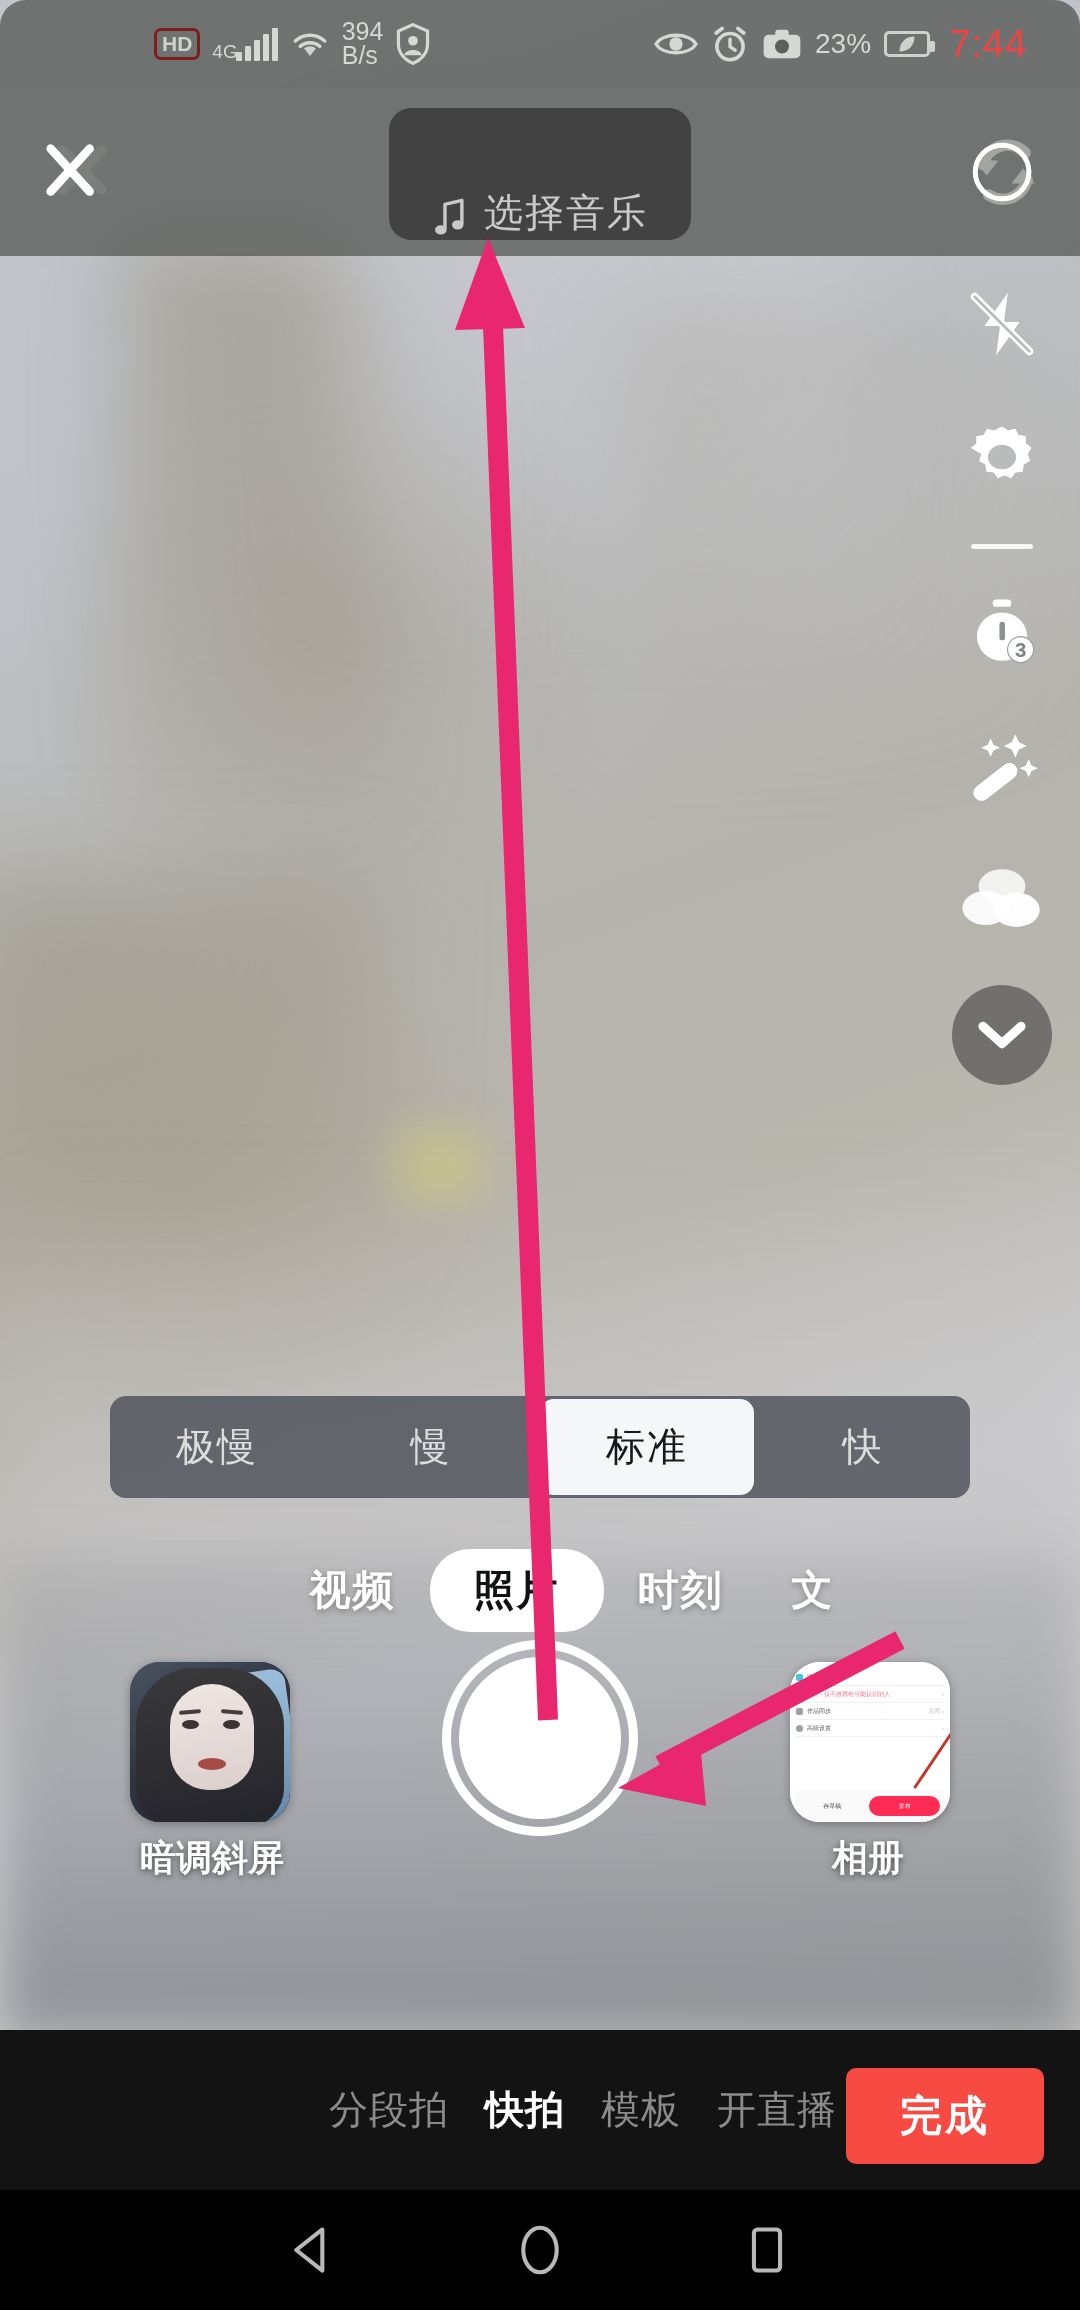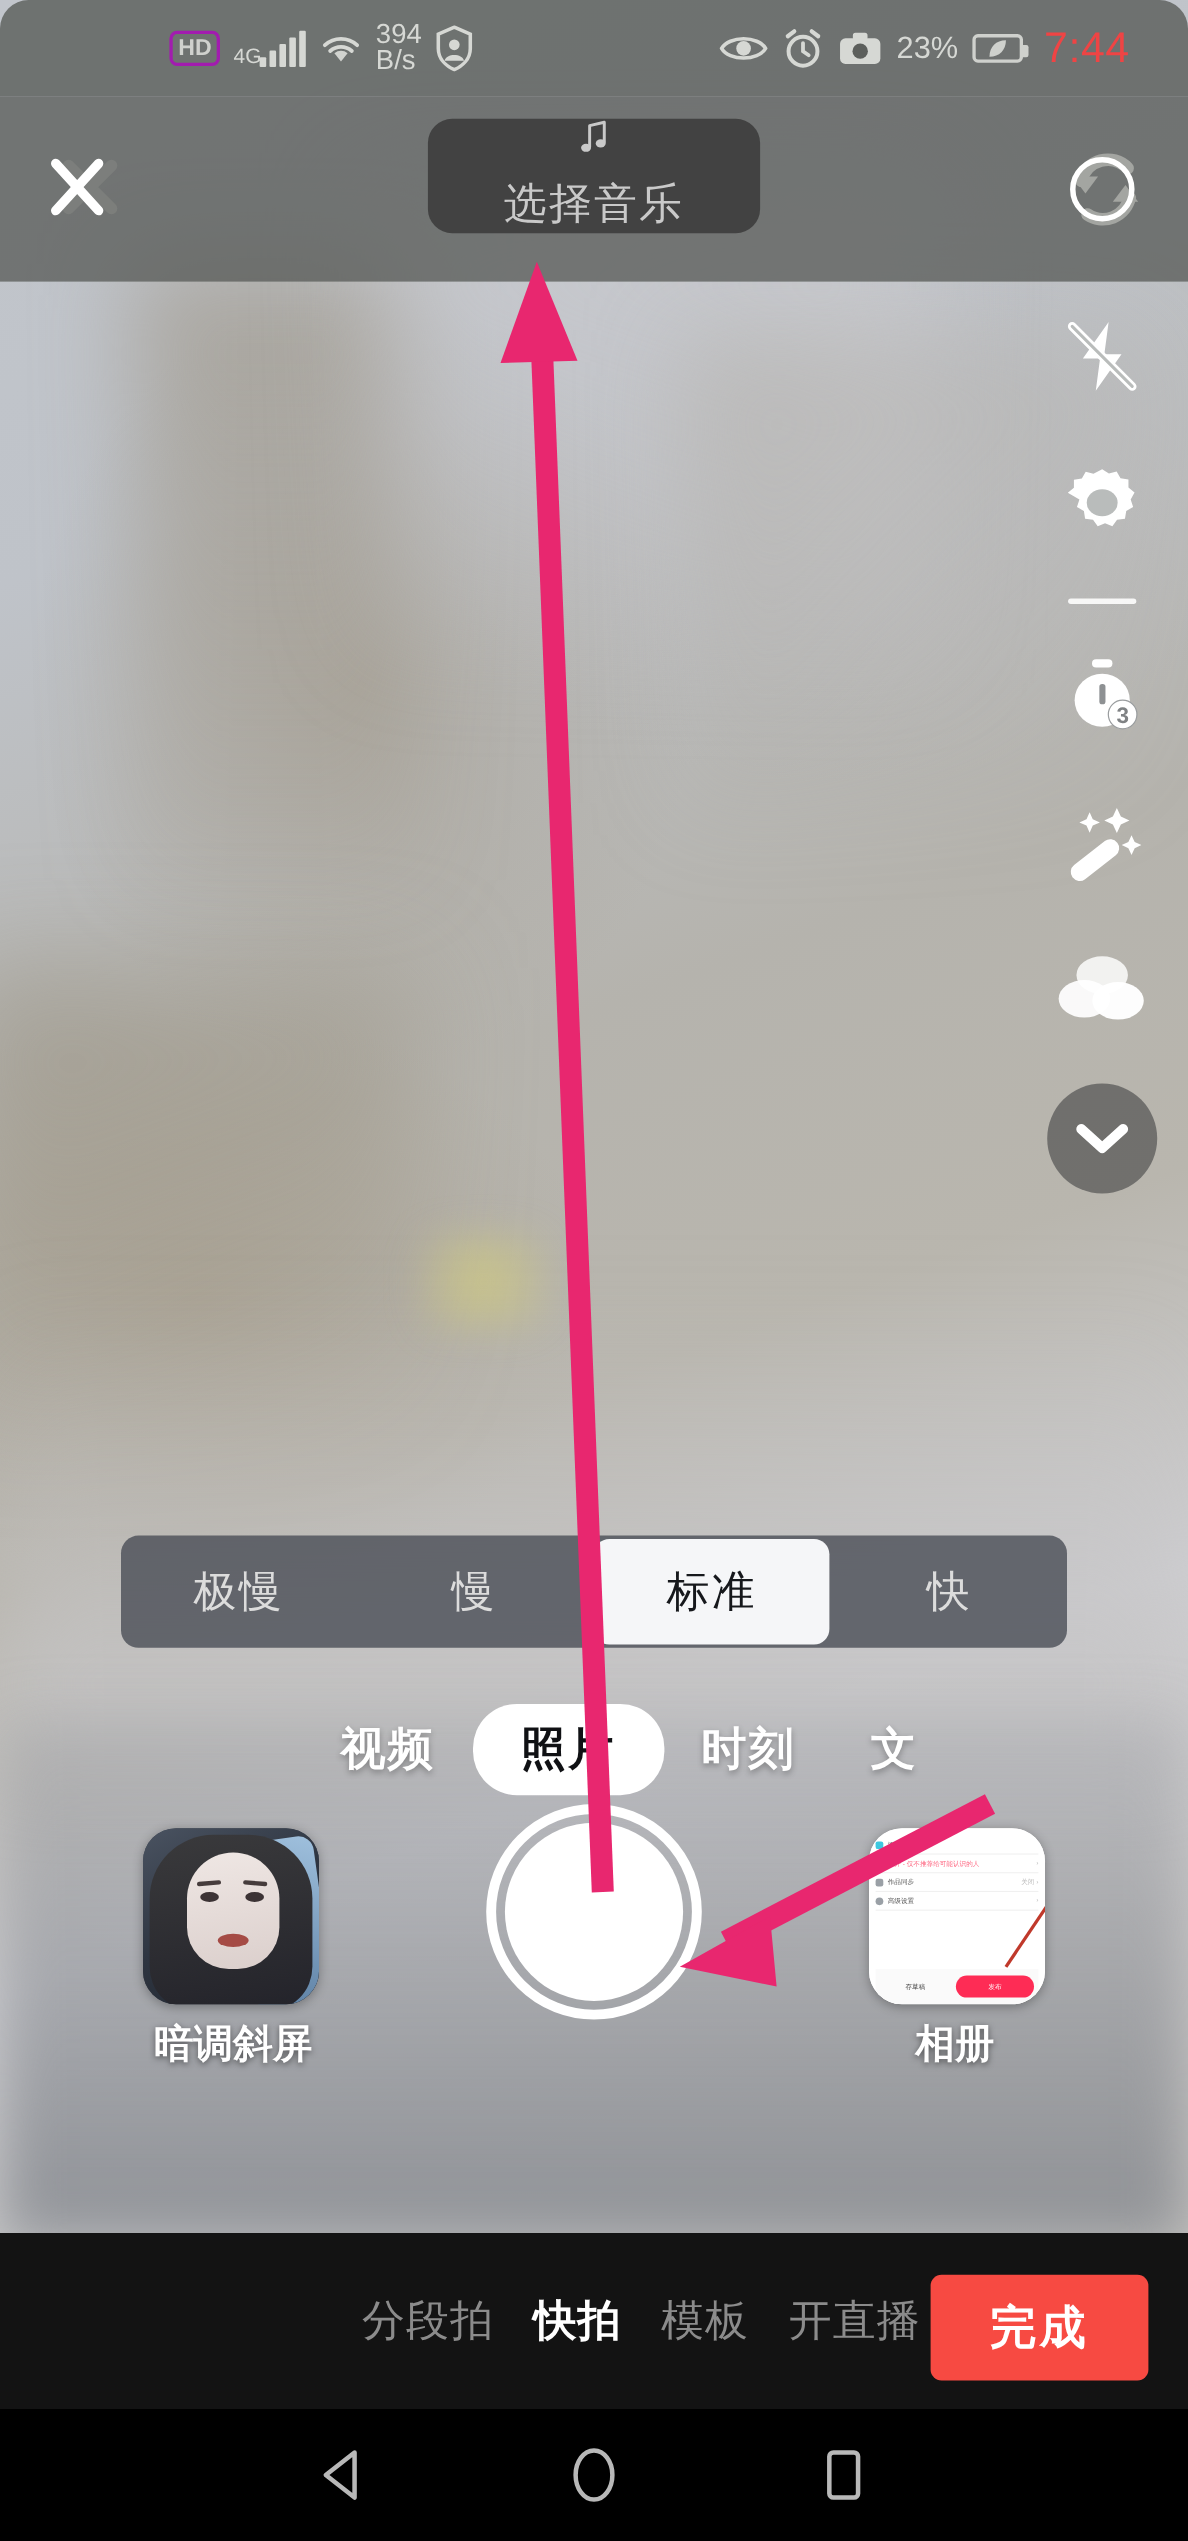--- a/index.html
+++ b/index.html
@@ -55,21 +55,21 @@
     position:absolute; left:0; top:0; width:1080px; height:88px;
     background:rgba(92,95,92,0.82);
     display:flex; align-items:center;
     padding:0 34px;
     color:#d8dad6;
     border-radius:26px 26px 0 0;
   }
   .sb-left{display:flex;align-items:center;gap:12px;margin-left:120px;}
   .sb-right{display:flex;align-items:center;gap:13px;margin-left:auto;margin-right:19px;}
   .hd-box{
-    border:3px solid #a21caf;border-radius:7px;
+    border:3px solid #7f1d1d;border-radius:7px;
     font-size:21px;font-weight:bold;padding:1px 5px;line-height:1.1;
     color:#cfd1cd;
   }
   .net-col{display:flex;flex-direction:column;align-items:flex-start;line-height:0.95;
     font-size:25px;color:#d6d8d4;font-weight:500;}
   .sig{display:flex;align-items:flex-end;gap:3px;height:34px;}
   .sig i{display:block;width:6px;background:#d6d8d4;border-radius:1px;}
   .sig i:nth-child(1){height:9px;}
   .sig i:nth-child(2){height:15px;}
   .sig i:nth-child(3){height:21px;}
@@ -89,25 +89,24 @@
   #topbar{
     position:absolute;left:0;top:88px;width:1080px;height:168px;
     background:rgba(92,95,92,0.80);
   }
   #close-btn{
     position:absolute;left:30px;top:38px;width:92px;height:92px;
     display:flex;align-items:center;justify-content:center;cursor:pointer;
   }
   #music-btn{
     position:absolute;left:50%;transform:translateX(-50%);top:20px;
-    width:302px;height:104px;border-radius:22px;
+    width:302px;height:132px;border-radius:22px;
     background:rgba(62,62,62,0.93);
-    display:flex;align-items:center;justify-content:center;gap:16px;
+    display:flex;align-items:flex-end;justify-content:center;gap:16px;
     cursor:pointer;
-    flex-direction:column;
   }
   #music-btn .mlabel{color:#c9c9c9;font-size:39px;letter-spacing:2px;}
   #flip-btn{
     position:absolute;right:28px;top:36px;width:96px;height:96px;
     display:flex;align-items:center;justify-content:center;cursor:pointer;
   }
 
   
   #righttools{
     position:absolute;right:16px;top:272px;

